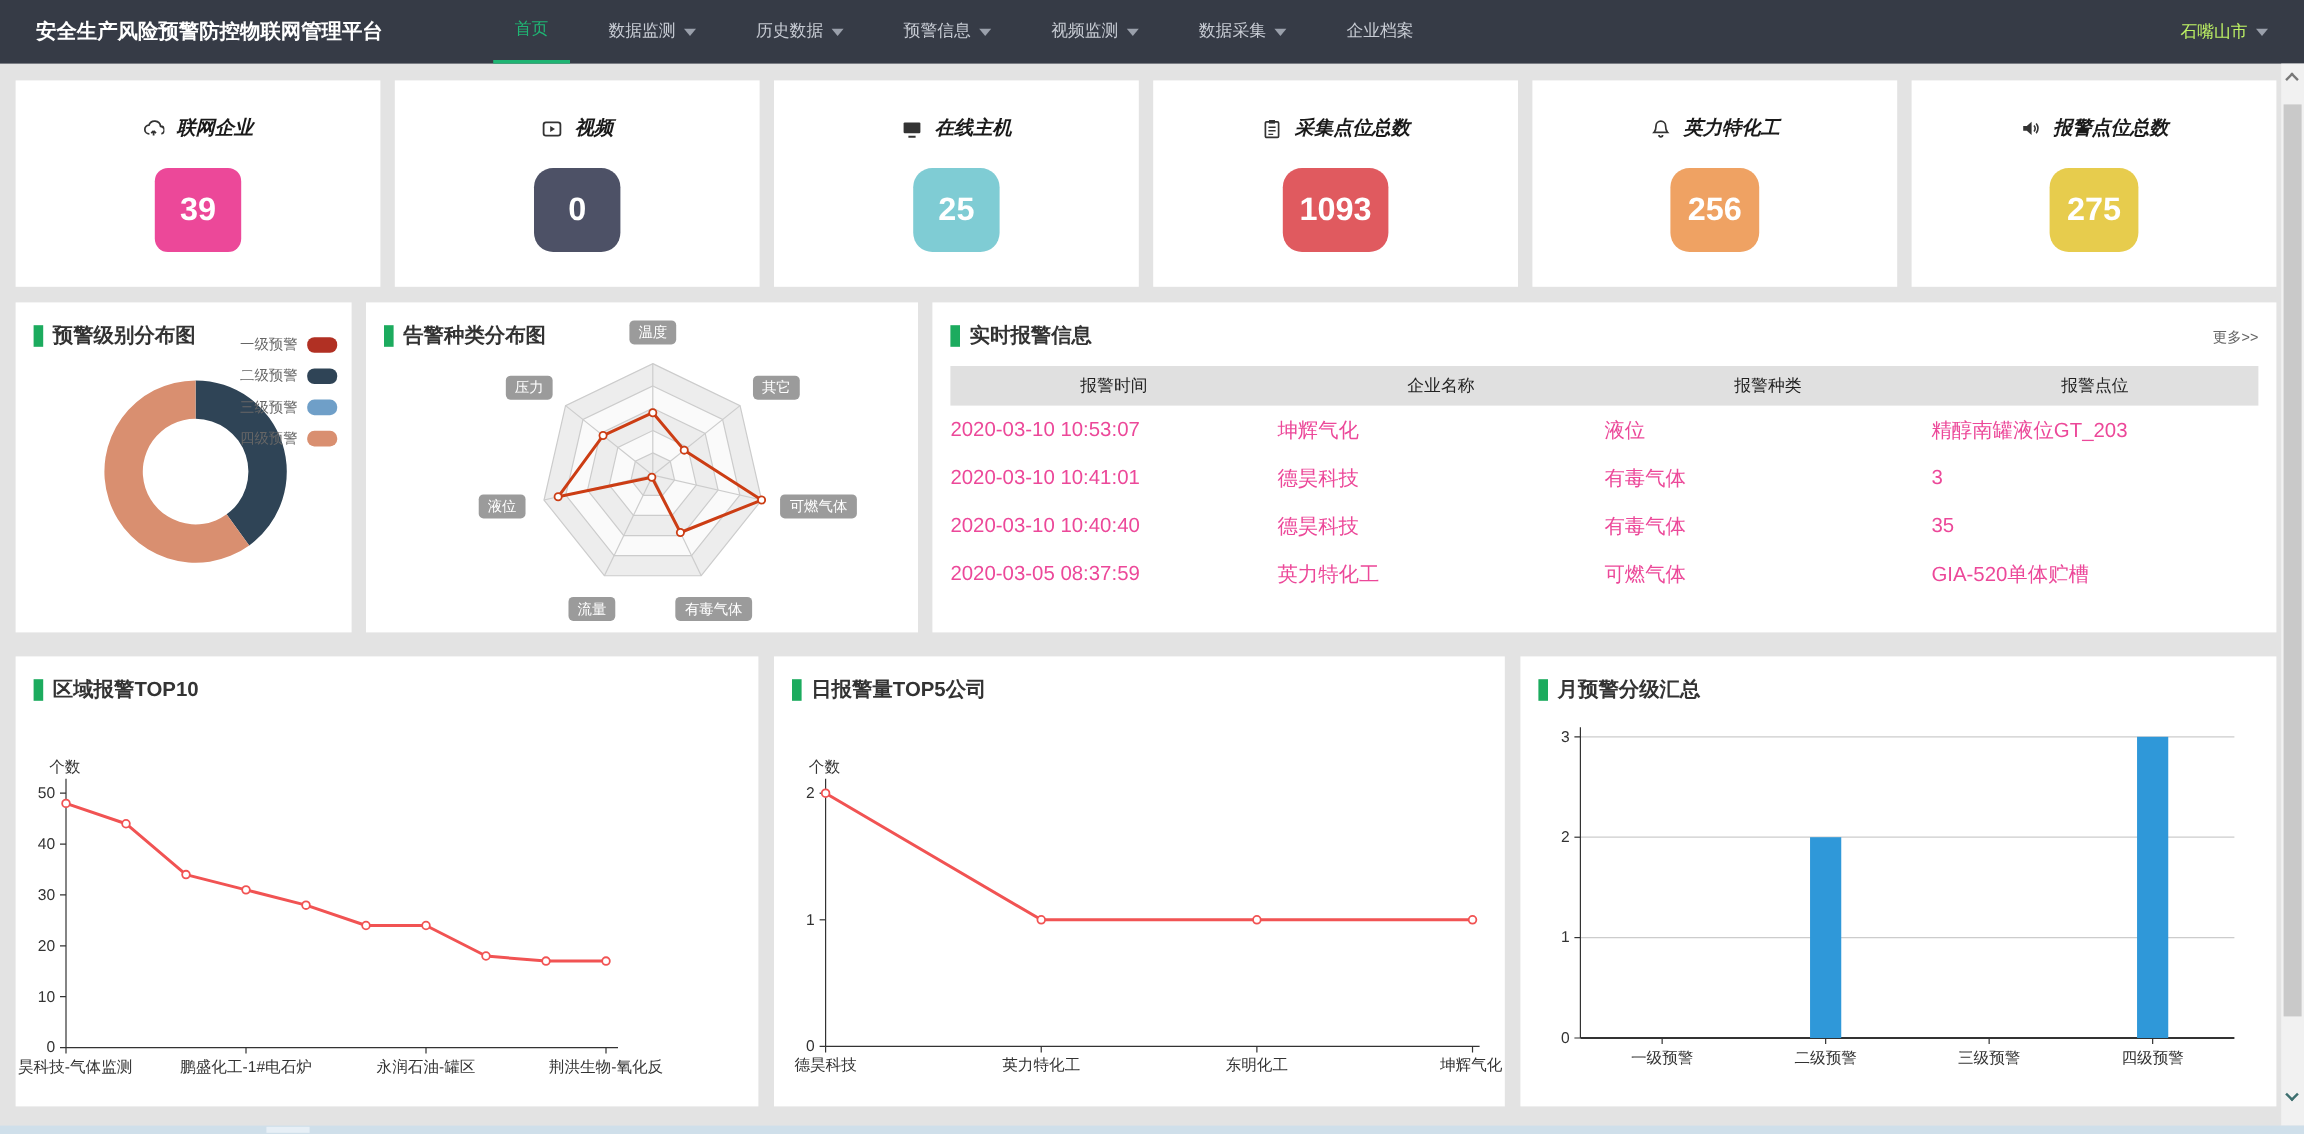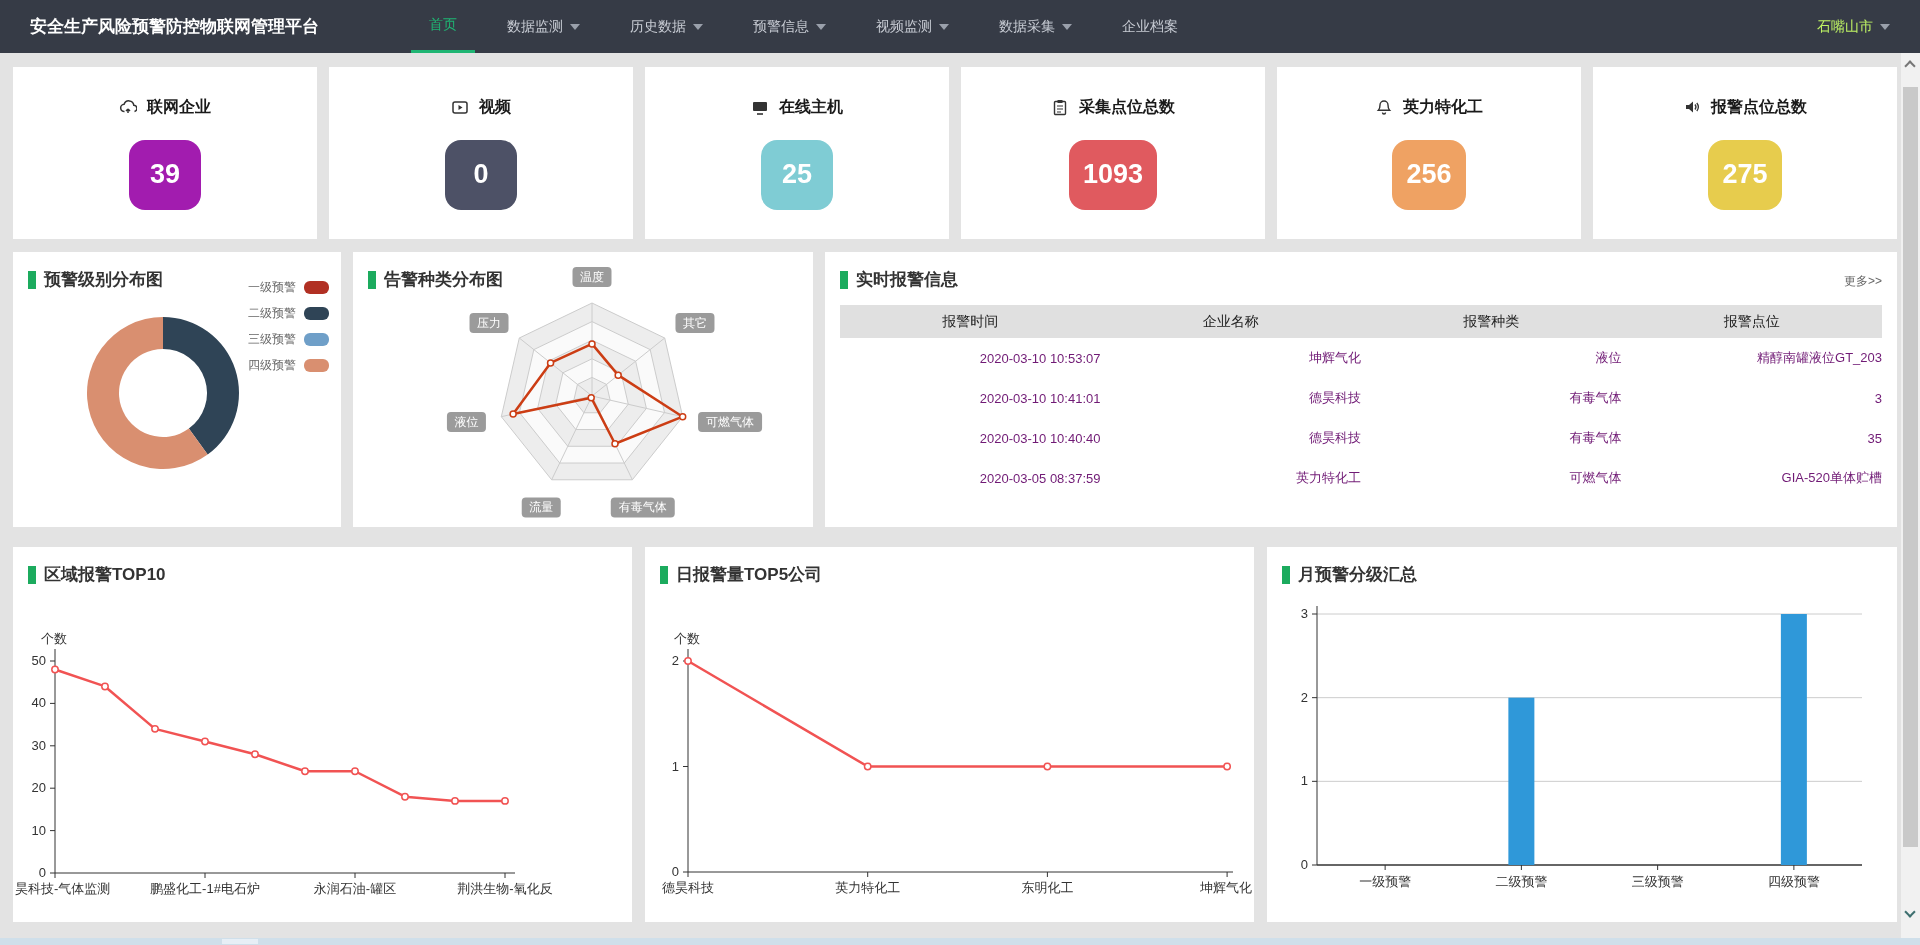--- a/index.html
+++ b/index.html
@@ -12,44 +12,44 @@
   .nav-menu { display:flex; list-style:none; align-items:stretch; }
   .nav-item { color:#c8ccd4; font-size:14px; line-height:50px; padding:0 18px; margin:0 7px; cursor:pointer; white-space:nowrap; display:flex; align-items:center;font-family:Liberation Mono, monospace; }
   .nav-item.active { color:#1fb573; border-bottom:3px solid #1fb573; }
   .caret { display:inline-block; margin-left:7px; width:0; height:0; border-left:5px solid transparent; border-right:5px solid transparent; border-top:6px solid #9aa0ab; }
   .nav-region { margin-left:auto; color:#bef264; font-size:14px; line-height:53px; display:flex; align-items:center; cursor:pointer; }
 
   
   .content { padding:14px 23px 0 13px; }
   .cards { display:flex; gap:12px; height:172px; }
   .card { flex:1 1 0; background:#fff; display:flex; flex-direction:column; align-items:center; justify-content:center; gap:22px; }
-  .card-head { display:flex; align-items:center; gap:10px; font-size:16px; font-weight:bold; color:#1a1a1a; }
+  .card-head { display:flex; align-items:center; gap:10px; font-size:16px; font-weight:bold; color:#1a1a1a;font-style:italic; }
   .card-head svg { display:block; }
   .badge { min-width:72px; padding:0 14px; height:70px; border-radius:16px; color:#fff; font-size:27px; font-weight:bold; display:flex; align-items:center; justify-content:center; }
 
   .row2 { display:flex; gap:12px; margin-top:13px; height:275px; }
   .row3 { display:flex; gap:13px; margin-top:20px; height:375px; }
   .panel { background:#fff; position:relative; overflow:hidden; }
-  .p-donut { width:328px; flex:none; }
+  .p-donut { width:280px; flex:none; }
   .p-radar { width:460px; flex:none; }
   .p-alarms { flex:1; }
   .p-top10 { width:619px; flex:none; }
   .p-top5  { width:609px; flex:none; }
   .p-monthly { flex:1; }
 
   .panel-title { position:absolute; top:16px; left:15px; font-size:17px; font-weight:bold; color:#333; display:flex; align-items:center; gap:8px; z-index:2; }
   .green-bar { width:8px; height:18px; background:#1cab5e; display:inline-block; }
   .more-link { position:absolute; top:21px; right:15px; font-size:12px; color:#666; cursor:pointer; z-index:2; }
 
   
   .alarm-table { position:absolute; top:53px; left:15px; right:15px; }
   .alarm-head { display:flex; background:#e0e0e0; height:33px; align-items:center; }
   .alarm-head > div { flex:1; text-align:center; font-size:14px; color:#222; }
   .alarm-row { display:flex; height:40px; align-items:center; }
-  .alarm-row > div { flex:1; text-align:right; font-size:13px; color:#701a75; }
+  .alarm-row > div { flex:1; text-align:left; font-size:17px; color:#ec4899; }
 
   
   .donut-legend { position:absolute; top:22px; right:12px; z-index:2; }
   .legend-item { display:flex; align-items:center; justify-content:flex-end; height:26px; cursor:pointer; }
   .legend-item span { font-size:12px; color:#666; }
   .legend-pill { width:25px; height:13px; border-radius:6px; margin-left:8px; }
 
   svg.chart { position:absolute; inset:0; }
 
   
@@ -105,21 +105,21 @@
       <div class="card">
         <div class="card-head">
           <span>
             <svg width="18" height="18" viewBox="0 0 18 18">
               <path d="M5.5 13.5a3.6 3.6 0 01-.4-7.2 5 5 0 019.7.9 3.2 3.2 0 01.7 6.3" fill="none" stroke="#333" stroke-width="1.5"></path>
               <path d="M9 15v-4m0 0l-2 2m2-2l2 2" fill="none" stroke="#333" stroke-width="1.5"></path>
             </svg>
           </span>
           <span>联网企业</span>
         </div>
-        <div class="badge" style="background: #a21caf;">39</div>
+        <div class="badge" style="background: #ec4899; border-radius: 11px;">39</div>
       </div>
       <div class="card">
         <div class="card-head">
           <span>
             <svg width="18" height="18" viewBox="0 0 18 18">
               <rect x="2" y="4" width="14" height="11" rx="2" fill="none" stroke="#333" stroke-width="1.5"></rect>
               <path d="M7.5 7l4 2.5-4 2.5z" fill="#333"></path>
             </svg>
           </span>
           <span>视频</span>

